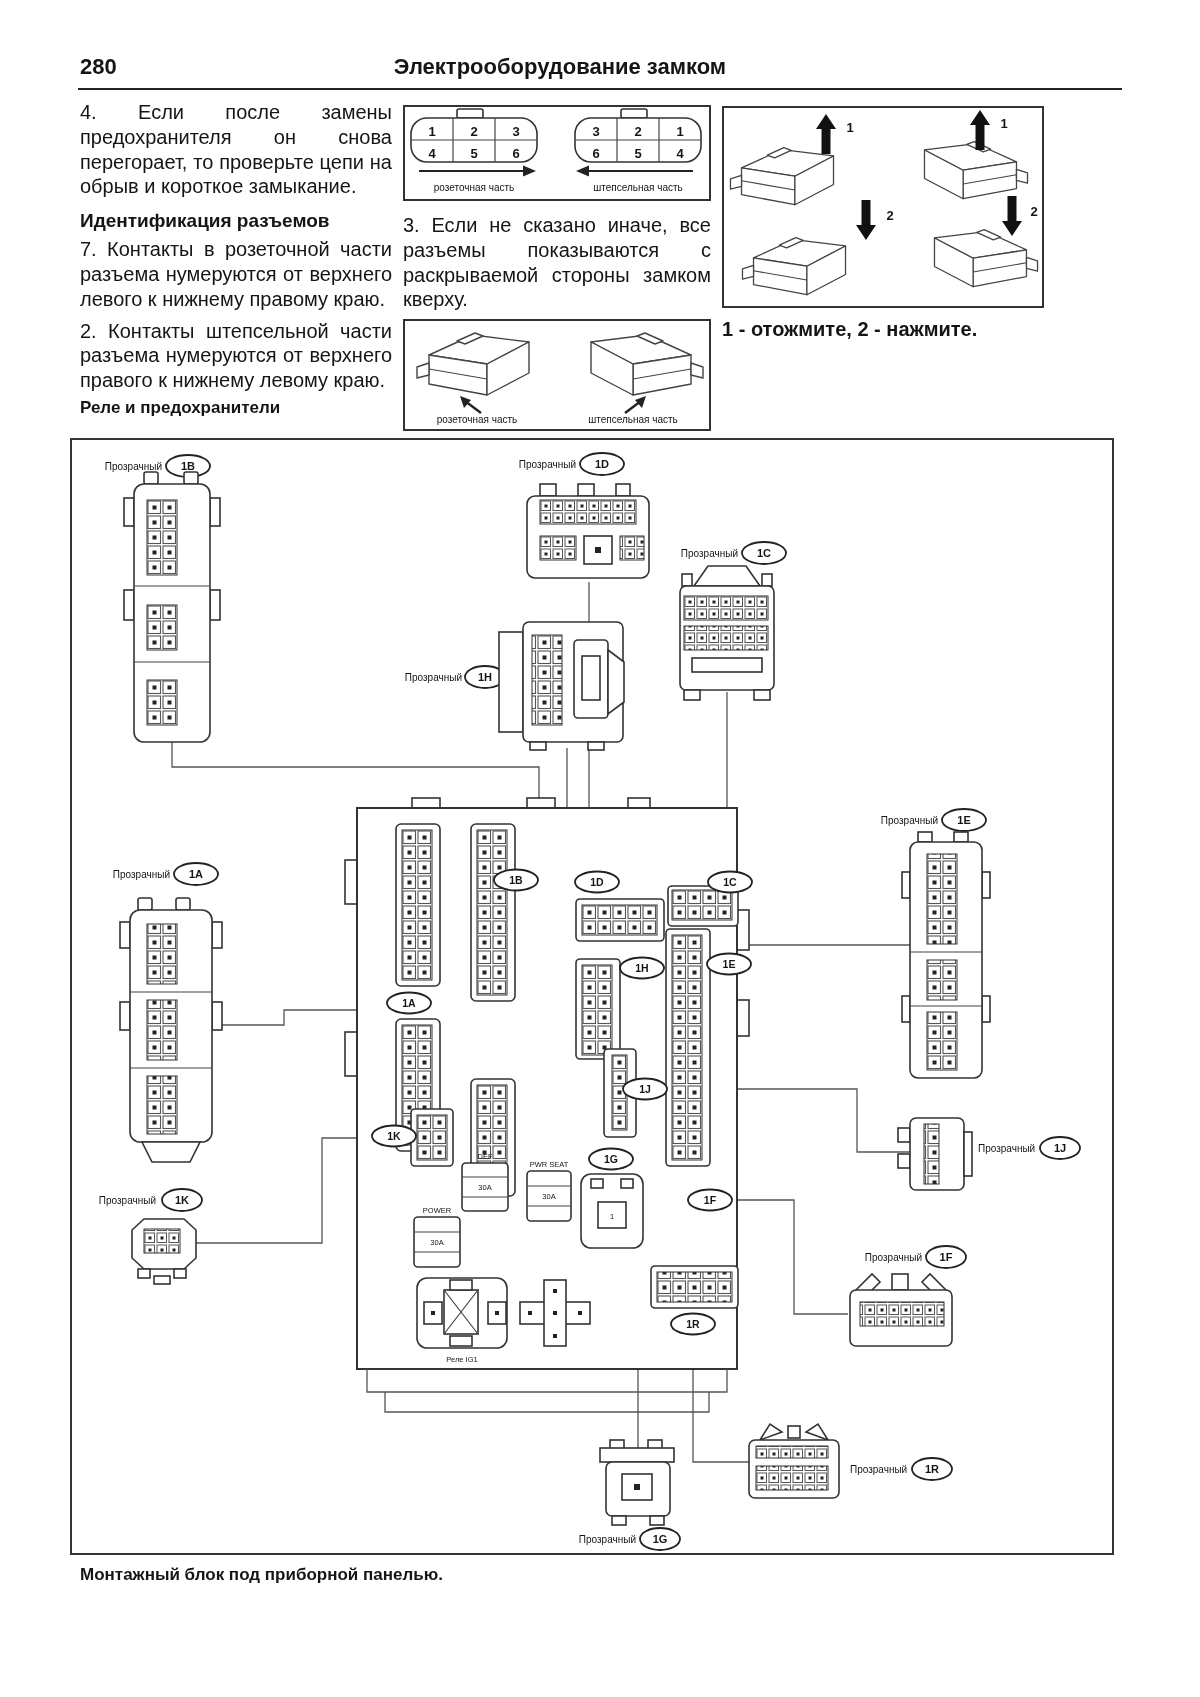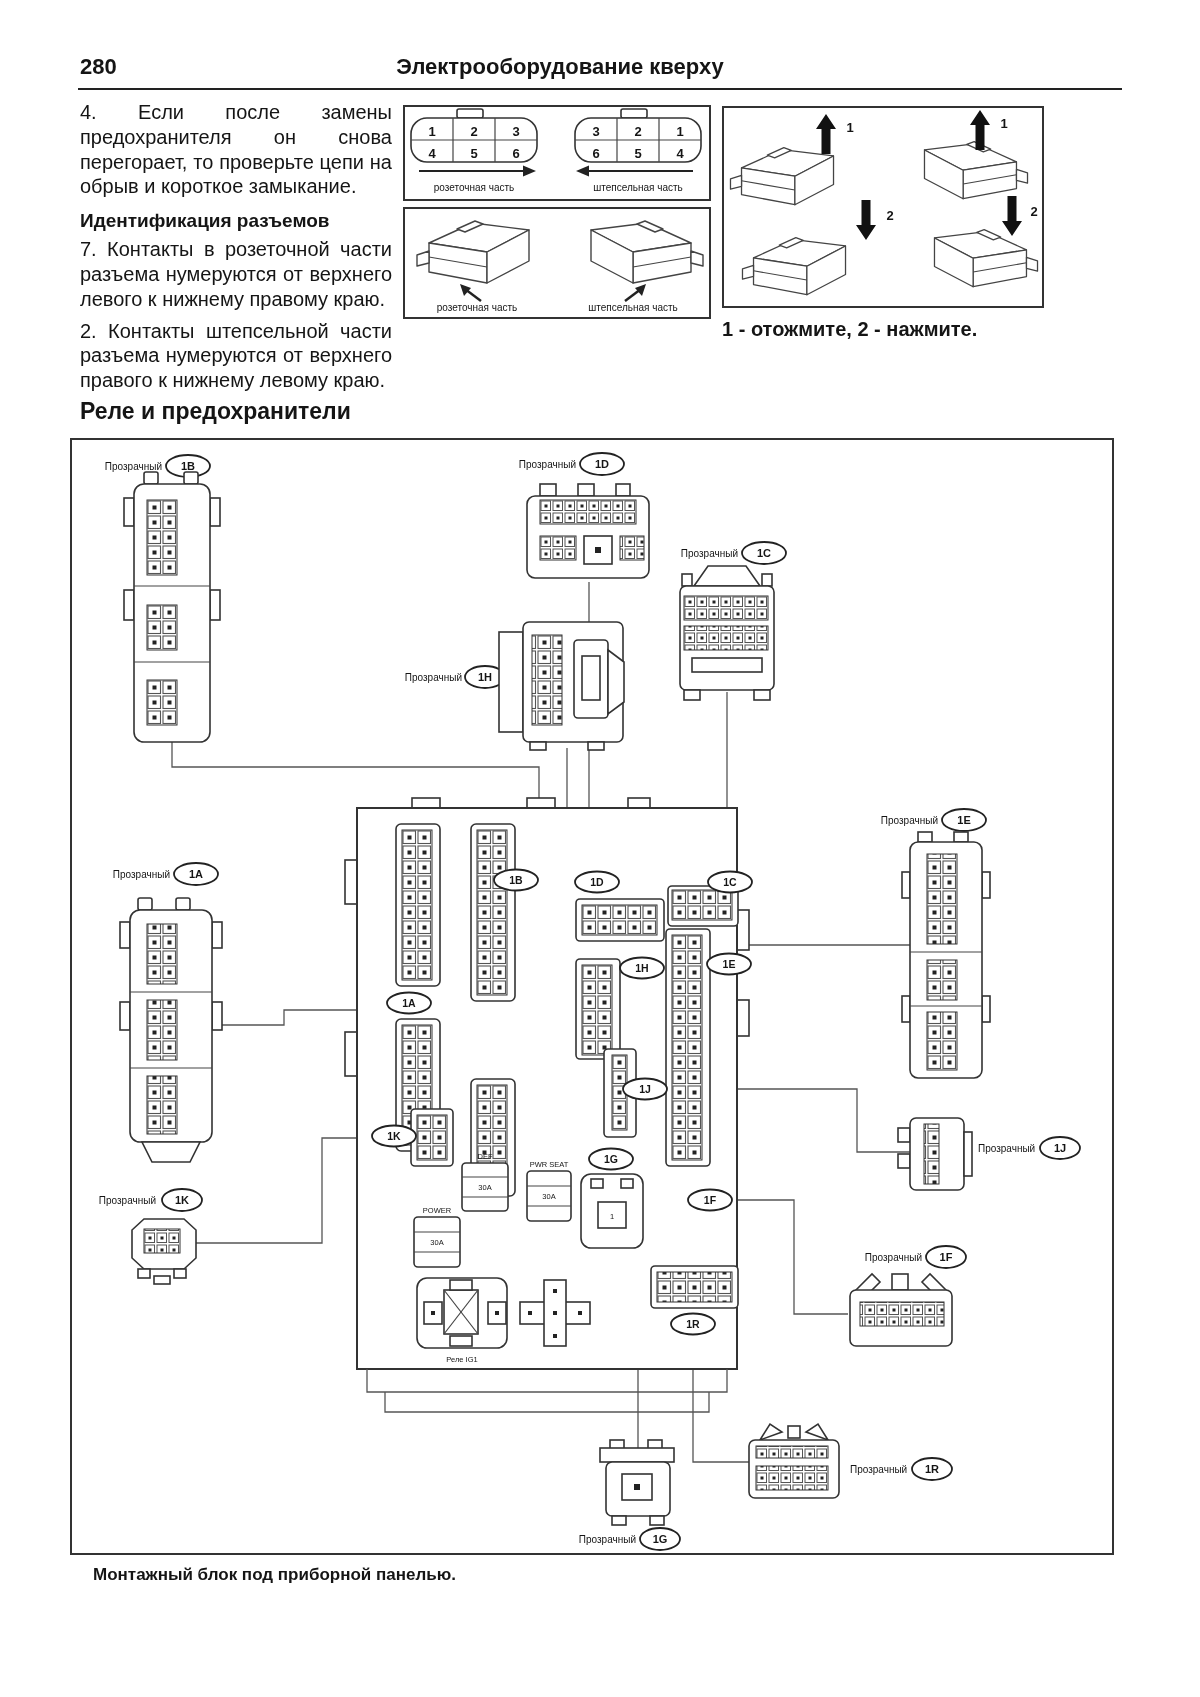--- a/index.html
+++ b/index.html
@@ -4,21 +4,21 @@
 <style>
   html,body{margin:0;padding:0;background:#e8e8e8;}
   #page{position:relative;width:1200px;height:1697px;background:#fff;
         font-family:"Liberation Sans",sans-serif;color:#151515;overflow:hidden;}
   .abs{position:absolute;}
   p{margin:0 0 7px;font-size:20px;line-height:1.24;text-align:justify;}
   .pagenum{font-size:22px;font-weight:bold;}
   .htitle{font-size:22px;font-weight:bold;text-align:center;}
   .rule{background:#222;height:2px;}
   h2{font-size:19px;font-weight:bold;margin:11px 0 5px;}
-  h1.section{font-size:23px;font-weight:bold;margin:0;}
+  h1.section{font-size:17px;font-weight:bold;margin:0;}
   .note{font-style:italic;}
   .note .u{text-decoration:underline;}
   .bx{border:2px solid #333;background:#fff;}
   .bold{font-weight:bold;}
   .col{position:absolute;top:100px;}
   #diagbox{position:absolute;left:70px;top:438px;width:1040px;height:1113px;border:2px solid #333;}
   svg{display:block;}
   svg text{font-family:"Liberation Sans",sans-serif;fill:#151515;}
   .oln{fill:#fff;stroke:#333;stroke-width:1.6;}
   .oln2{fill:#fff;stroke:#333;stroke-width:2;}
@@ -35,21 +35,21 @@
   .facelbl{font-size:10px;text-anchor:middle;}
   .iso{fill:#fff;stroke:#444;stroke-width:1.4;stroke-linejoin:round;}
   .dot{fill:#222;}
 </style>
 </head>
 <body>
 
 <div id="page">
 
   <div class="abs pagenum" style="left:80px;top:54px;">280</div>
-  <div class="abs htitle" style="left:300px;top:54px;width:520px;">Электрооборудование кверху</div>
+  <div class="abs htitle" style="left:300px;top:54px;width:520px;">Электрооборудование замком</div>
   <div class="abs rule" style="left:78px;top:88px;width:1044px;"></div>
 
   <div class="col" style="left:80px;width:312px;">
     <p>4. Если после замены предохранителя он снова перегорает, то проверьте цепи на обрыв и короткое замыкание.</p>
     <h2>Идентификация разъемов</h2>
     <p>7. Контакты в розеточной части разъема нумеруются от верхнего левого к нижнему правому краю.</p>
     <p>2. Контакты штепсельной части разъема нумеруются от верхнего правого к нижнему левому краю.</p>
   </div>
 
   <div class="col" style="left:403px;width:308px;">
@@ -82,20 +82,21 @@
           <text class="facenum" x="111" y="29">1</text>
           <text class="facenum" x="27" y="51">6</text>
           <text class="facenum" x="69" y="51">5</text>
           <text class="facenum" x="111" y="51">4</text>
           <path d="M20,64 H124" stroke="#222" stroke-width="2.2" fill="none"></path>
           <polygon points="20,58.5 7,64 20,69.5" fill="#222"></polygon>
           <text class="facelbl" x="69" y="84">штепсельная часть</text>
         </g>
       </svg>
     </div>
+    <p style="margin-top:12px;">3. Если не сказано иначе, все разъемы показываются с раскрываемой стороны замком кверху.</p>
     <div class="bx" style="margin-top:6px;height:108px;">
       <svg width="304" height="106" viewBox="0 0 304 106">
         <defs>
           <g id="isoConn">
             <polygon class="iso" points="6,26 50,6 106,13 64,35"></polygon>
             <polygon class="iso" points="6,26 64,35 64,66 6,55"></polygon>
             <polygon class="iso" points="64,35 106,13 106,44 64,66"></polygon>
             <line class="thin" x1="6" y1="40" x2="64" y2="50"></line>
             <polygon class="iso" points="-6,38 6,34 6,46 -6,49"></polygon>
             <polygon class="iso" points="34,12 52,4 60,7 42,15"></polygon>
@@ -439,15 +440,15 @@
           <text class="icode" x="539" y="723">1G</text>
           <ellipse class="ovl" cx="638" cy="760" rx="22" ry="10.5"></ellipse>
           <text class="icode" x="638" y="764">1F</text>
           <ellipse class="ovl" cx="621" cy="884" rx="22" ry="10.5"></ellipse>
           <text class="icode" x="621" y="888">1R</text>
         </g>
       </g>
     </svg>
   </div>
 
-  <div class="abs bold" style="left:93px;top:1565px;font-size:17px;">Монтажный блок под приборной панелью.</div>
+  <div class="abs bold" style="left:80px;top:1565px;font-size:17px;">Монтажный блок под приборной панелью.</div>
 
 </div>
 
 </body></html>

